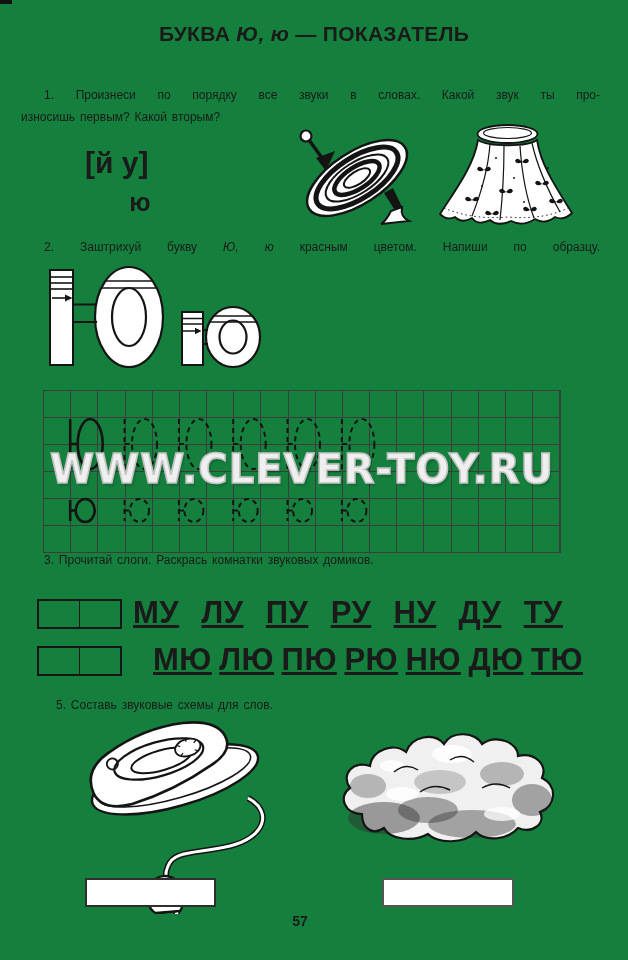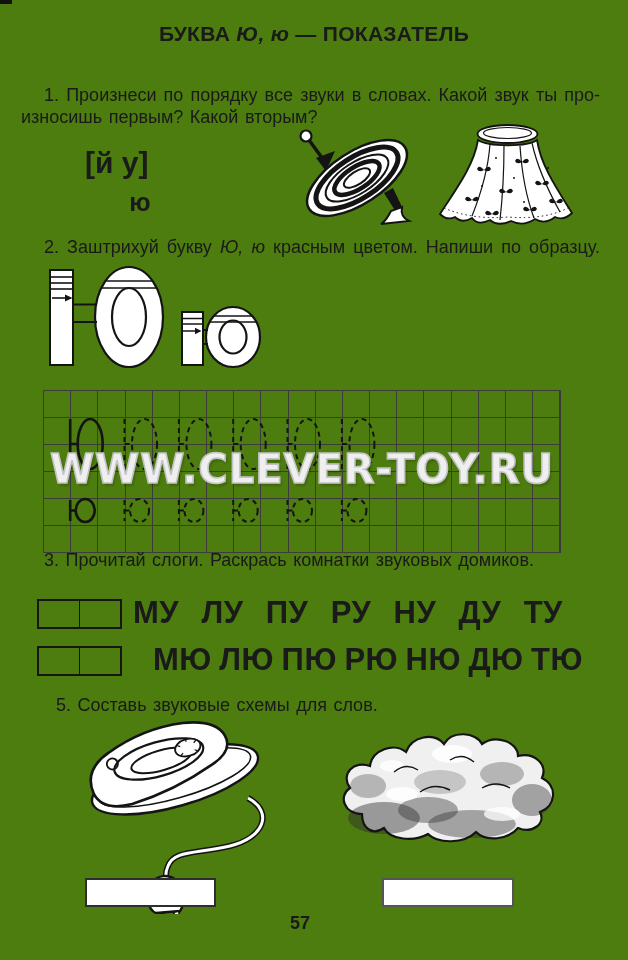--- a/index.html
+++ b/index.html
@@ -1,25 +1,25 @@
 <!DOCTYPE html>
 <html><head>
 <meta charset="utf-8">
 <style>
   html,body{margin:0;padding:0;background:#fff;}
   .page{
-    position:relative;width:628px;height:960px;background:#4d7c0f;overflow:hidden;
+    position:relative;width:628px;height:960px;background:#15803d;overflow:hidden;
     font-family:"Liberation Sans","DejaVu Sans",sans-serif;color:#1a1a1a;
   }
   .abs{position:absolute;}
   .corner-mark{left:0;top:0;width:12px;height:4px;background:#111;}
   .title{left:0;top:20px;width:628px;text-align:center;font-weight:bold;
     font-size:21px;line-height:27px;letter-spacing:.3px;}
   .italic{font-style:italic;}
-  .body-text{font-size:18px;line-height:22px;word-spacing:1.5px;}
+  .body-text{font-size:12px;line-height:22px;word-spacing:1.5px;}
   .jline{left:30px;width:570px;text-align:justify;text-align-last:justify;}
   .t1l1{top:84px;text-indent:14px;}
   .t1l2{left:21px;top:106px;}
   .transcription{left:85px;top:146px;width:110px;
     font-size:30px;font-weight:bold;}
   .small-letter{left:85px;top:188px;width:110px;text-align:center;
     font-size:25px;font-weight:bold;}
   .t2line{top:236px;text-indent:14px;}
   .t3line{left:30px;top:549px;text-indent:14px;}
   .t4line{left:30px;top:694px;text-indent:26px;}
@@ -39,27 +39,27 @@
     font-family:"DejaVu Sans",sans-serif;font-weight:bold;font-size:40px;letter-spacing:1px;
     color:#efefef;-webkit-text-stroke:1.6px #c3c3c3;
     text-shadow:2px 3px 2px rgba(0,0,0,.16);pointer-events:none;
   }
   .house{width:85px;height:30px;border:2px solid #161616;display:flex;box-sizing:border-box;}
   .house .cell{flex:1;}
   .house .cell + .cell{border-left:1.6px solid #161616;}
   .house1{left:37px;top:599px;}
   .house2{left:37px;top:646px;}
   .syl-row{left:133px;width:430px;display:flex;justify-content:space-between;
-    font-size:31px;font-weight:bold;line-height:34px;letter-spacing:.5px;}
+    font-size:31px;font-weight:bold;line-height:34px;letter-spacing:.5px;text-decoration:underline;}
   .syl1{top:596px;}
   .syl2{top:643px;margin-left:20px;}
   .answer-box{height:29px;border:2px solid #2e2e2e;box-sizing:border-box;background:#fff;}
   .ab-left{left:85px;top:878px;width:131px;}
   .ab-right{left:382px;top:878px;width:132px;border-color:#555;}
-  .page-num{left:0;top:913px;width:600px;text-align:center;font-size:18px;font-weight:bold;}
+  .page-num{left:0;top:913px;width:600px;text-align:center;font-size:14px;font-weight:bold;}
   svg .ink{stroke:#141414;fill:none;}
   svg .inkw{stroke:#141414;fill:#fff;}
 </style>
 </head>
 <body>
 
 <div class="page">
 
   <div class="abs corner-mark"></div>
 

